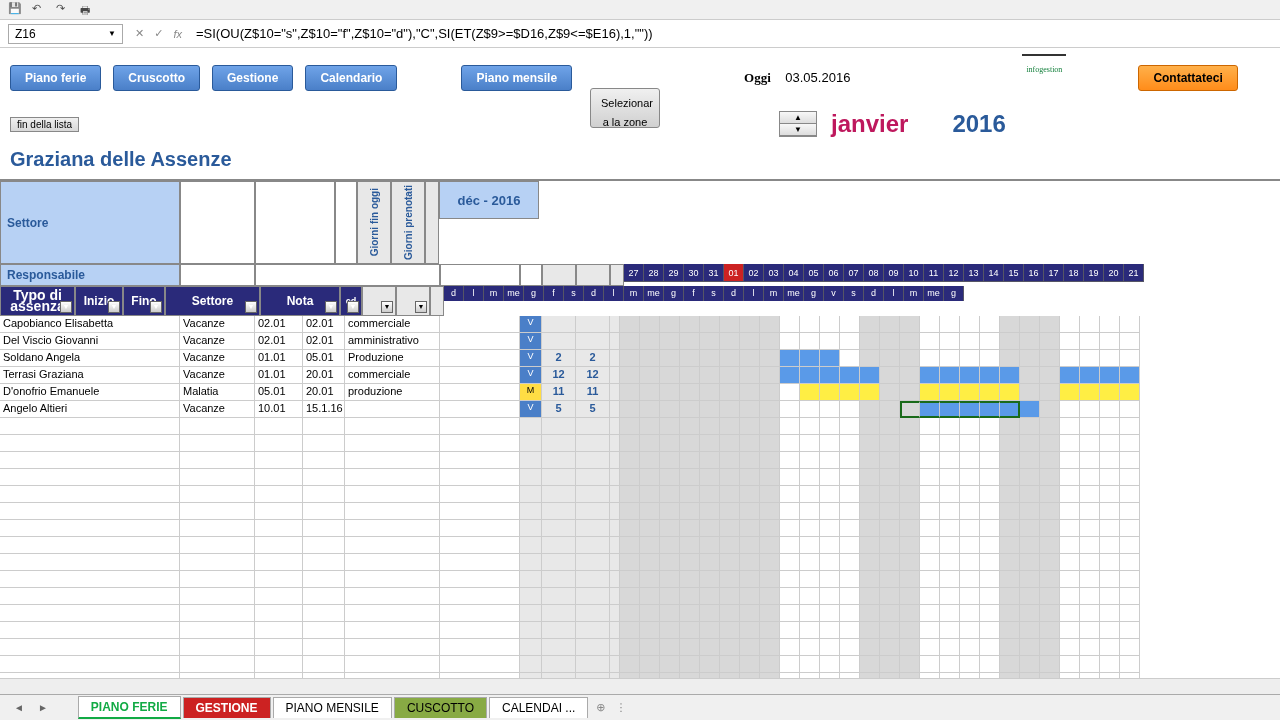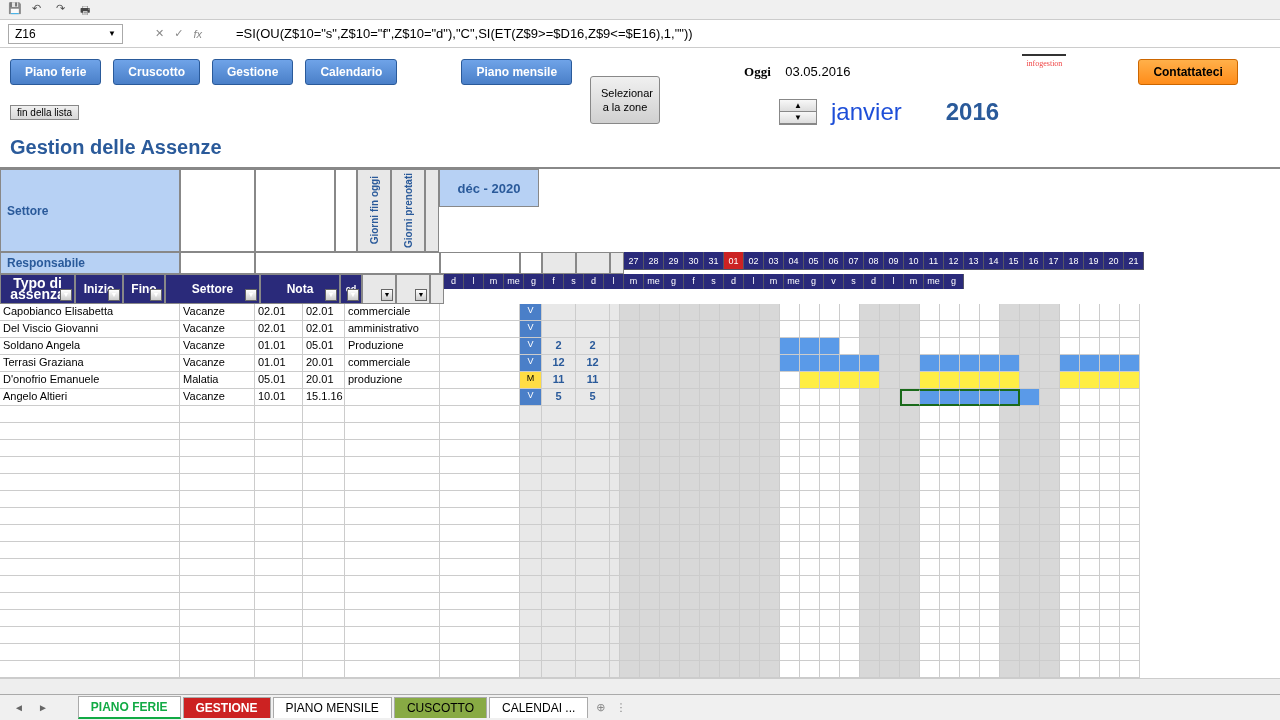--- a/index.html
+++ b/index.html
@@ -3,45 +3,45 @@
 <meta charset="utf-8">
 <style>
 * { box-sizing: border-box; margin: 0; padding: 0; }
 body { font-family: Arial, sans-serif; font-size: 11px; background: #fff; overflow: hidden; width: 1280px; height: 720px; position: relative; }
 
 
 .toolbar { background: #f0f0f0; padding: 2px 8px; display: flex; gap: 8px; align-items: center; border-bottom: 1px solid #ccc; height: 20px; }
 .toolbar-icon { width: 16px; height: 16px; display: inline-block; opacity: 0.7; }
 
 
-.formula-row { display: flex; align-items: center; padding: 4px 8px; border-bottom: 1px solid #ccc; background: #fff; height: 28px; gap: 20px; }
+.formula-row { display: flex; align-items: center; padding: 4px 8px; border-bottom: 1px solid #ccc; background: #fff; height: 28px; }
 .name-box { width: 115px; border: 1px solid #aaa; padding: 2px 6px; font-size: 12px; display: flex; justify-content: space-between; align-items: center; }
 .formula-icons { display: flex; gap: 10px; margin: 0 12px; align-items: center; color: #888; }
 .formula-input { flex: 1; border: none; font-size: 13px; padding: 2px; }
 
 
 .btn-row { padding: 6px 10px; display: flex; gap: 12px; align-items: center; background: #fff; }
 .blue-btn { background: linear-gradient(#6fa3e8,#4a7fc8); color: #fff; border: 1px solid #2a5a9a; border-radius: 3px; padding: 5px 14px; font-size: 12px; font-weight: bold; cursor: pointer; }
 .orange-btn { background: linear-gradient(#ffb04a,#ff8c1a); color: #000; border: 1px solid #cc6600; border-radius: 3px; padding: 5px 14px; font-size: 12px; font-weight: bold; cursor: pointer; }
 .grey-btn { background: linear-gradient(#f0f0f0,#d0d0d0); border: 1px solid #888; border-radius: 3px; padding: 5px 10px; font-size: 11px; cursor: pointer; text-align: center; }
 .small-grey-btn { background: linear-gradient(#f0f0f0,#d8d8d8); border: 1px solid #888; padding: 1px 6px; font-size: 10px; cursor: pointer; }
 
 .oggi-block { margin-left: 160px; font-size: 13px; }
 .oggi-block b { font-weight: bold; font-family: 'Times New Roman', serif; }
 
-.logo { font-family: 'Times New Roman', serif; font-size: 22px; font-style: italic; color: #ef4444; margin-left: 160px; border-top: 2px solid #333; padding: 4px 4px; }
+.logo { font-family: 'Times New Roman', serif; font-size: 22px; font-style: italic; color: #15803d; margin-left: 160px; border-top: 2px solid #333; padding: 10px 4px; }
 .logo span { font-style: normal; font-size: 8px; font-weight: normal; display: inline-block; vertical-align: top; line-height: 8px; }
 
 
 .sub-row { padding: 2px 10px 6px; display: flex; align-items: center; background: #fff; position: relative; }
 .sel-zone { position: absolute; left: 590px; top: -20px; }
 .spinner-block { margin-left: 700px; display: flex; align-items: center; gap: 14px; }
 .spinner { display: flex; flex-direction: column; border: 1px solid #888; }
 .spinner button { width: 36px; height: 12px; font-size: 8px; line-height: 8px; background: linear-gradient(#f8f8f8,#ddd); border: none; border-bottom: 1px solid #888; cursor: pointer; }
-.month-label { font-size: 24px; color: #1d4ed8; font-weight: normal; }
+.month-label { font-size: 24px; color: #be185d; font-weight: bold; }
 .year-label { font-size: 24px; color: #2a5a9a; font-weight: bold; margin-left: 30px; }
 
 
 .page-title { font-size: 20px; color: #2a5a9a; font-weight: bold; padding: 4px 10px 8px; }
 
 
 .grid-wrap { border-top: 2px solid #888; }
 .hdr-row { display: flex; }
 .hdr-cell { background: #b7d1f4; border: 1px solid #888; padding: 3px 6px; color: #2a5a9a; font-weight: bold; font-size: 12px; display: flex; align-items: center; }
 .hdr-cell.dark { background: #2a2a7a; color: #fff; justify-content: center; position: relative; }
@@ -123,48 +123,48 @@
   <div class="oggi-block">
     <b>Oggi</b>
     &nbsp;&nbsp;&nbsp;<span>03.05.2016</span>
   </div>
   <div class="logo"><span>infogestion</span></div>
   <button class="orange-btn" style="margin-left:60px">Contattateci</button>
 </div>
 
 <div class="sub-row">
   <button class="small-grey-btn">fin della lista</button>
-  <button class="grey-btn sel-zone" style="width:70px;height:48px;line-height:14px">Selezionar a la zone</button>
+  <button class="grey-btn sel-zone" style="width:70px;height:40px;line-height:19px">Selezionar a la zone</button>
   <div class="spinner-block">
     <div class="spinner">
       <button>▲</button>
       <button>▼</button>
     </div>
     <span class="month-label">janvier</span>
     <span class="year-label">2016</span>
   </div>
 </div>
 
-<div class="page-title">Gestion delle Assenze</div>
+<div class="page-title">Graziana delle Assenze</div>
 
 <div class="grid-wrap">
 
   <div class="hdr-row">
     <div class="hdr-cell col-dipendenti">Settore</div>
     <div class="hdr-cell col-tipo" style="background:#fff"></div>
     <div class="hdr-cell" style="width:80px;background:#fff"></div>
     <div class="hdr-cell col-cd" style="background:#fff"></div>
     <div class="hdr-cell" style="width:34px;background:#e8e8e8;justify-content:center" rowspan="3">
       <span class="vert-text">Giorni fin oggi</span>
     </div>
     <div class="hdr-cell" style="width:34px;background:#e8e8e8;justify-content:center">
       <span class="vert-text">Giorni prenotati</span>
     </div>
     <div class="hdr-cell col-gap" style="background:#e8e8e8"></div>
-    <div class="dec-hdr" style="width:100px">déc - 2020</div>
+    <div class="dec-hdr" style="width:100px">déc - 2016</div>
   </div>
 
   <div class="hdr-row">
     <div class="hdr-cell col-dipendenti">Responsabile</div>
     <div class="hdr-cell col-tipo" style="background:#fff"></div>
     <div class="hdr-cell" style="width:185px;background:#fff"></div>
     <div class="hdr-cell" style="width:80px;background:#fff"></div>
     <div class="hdr-cell col-cd" style="background:#fff"></div>
     <div style="width:34px;background:#e8e8e8;border:1px solid #888"></div>
     <div style="width:34px;background:#e8e8e8;border:1px solid #888"></div>

